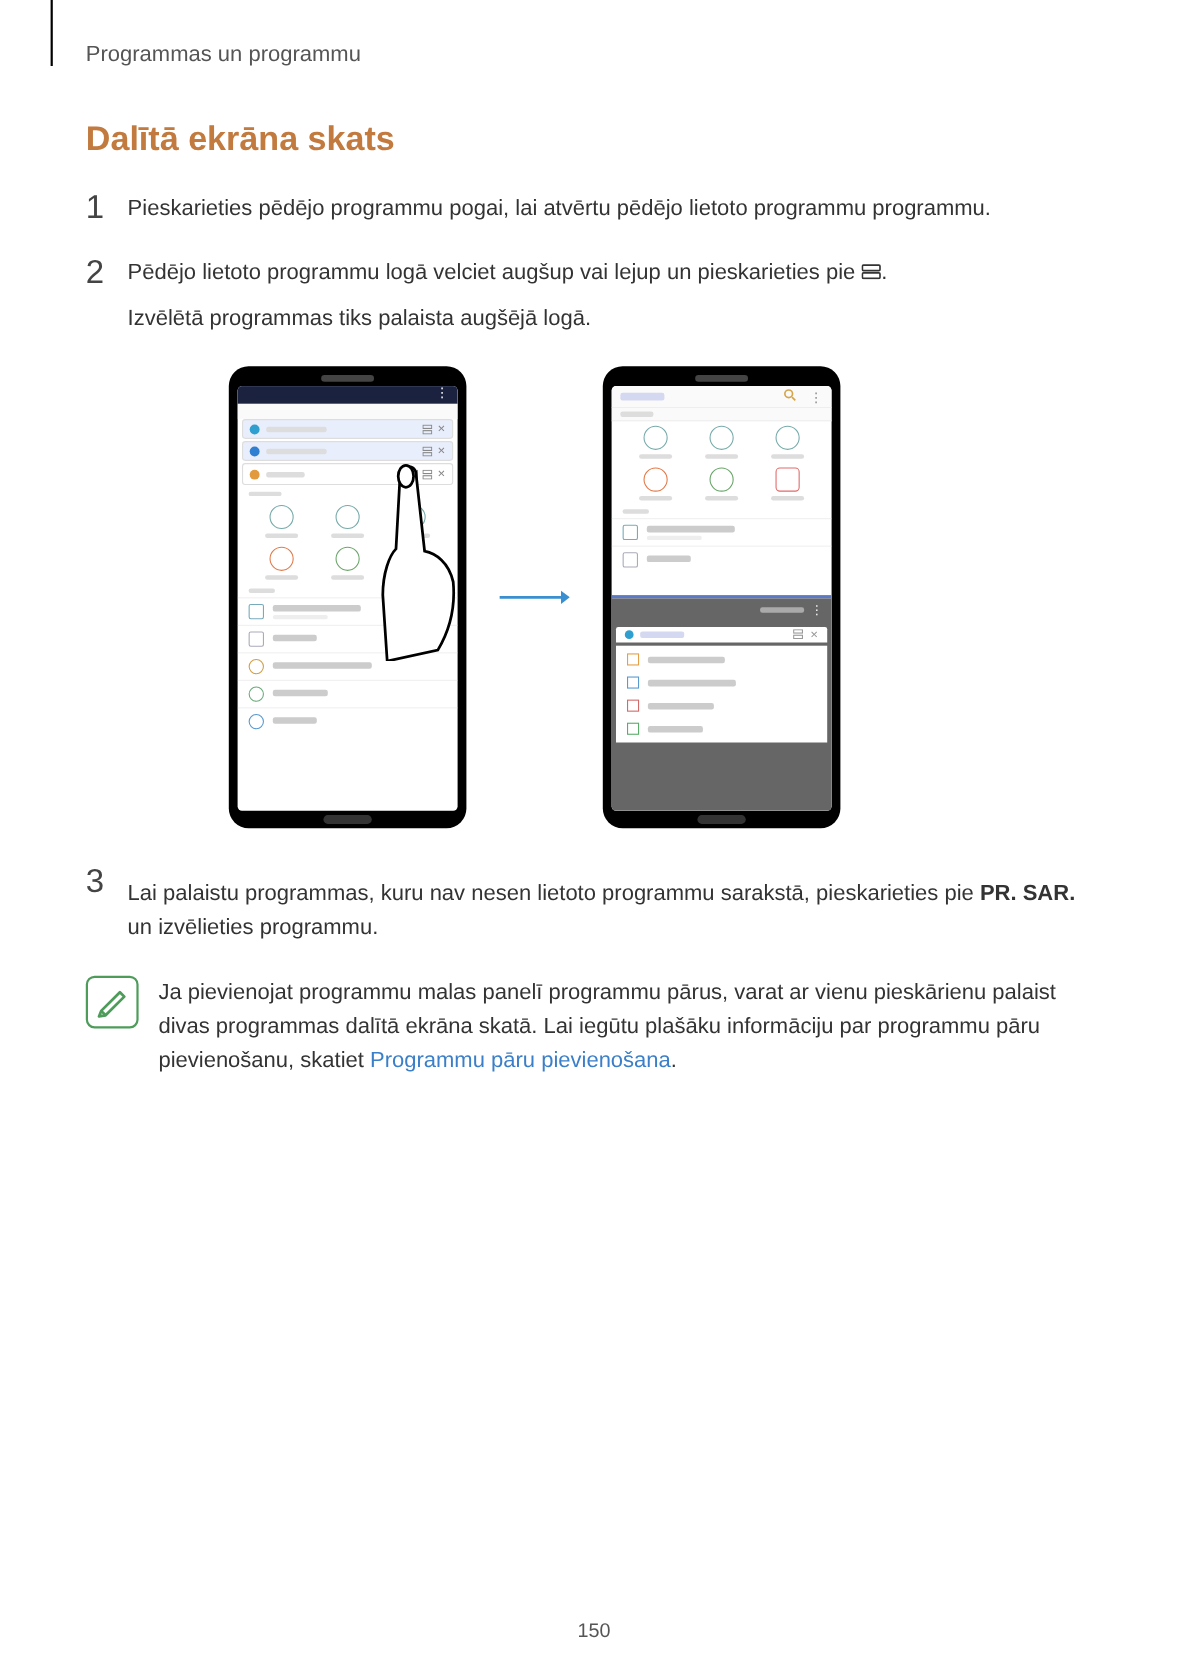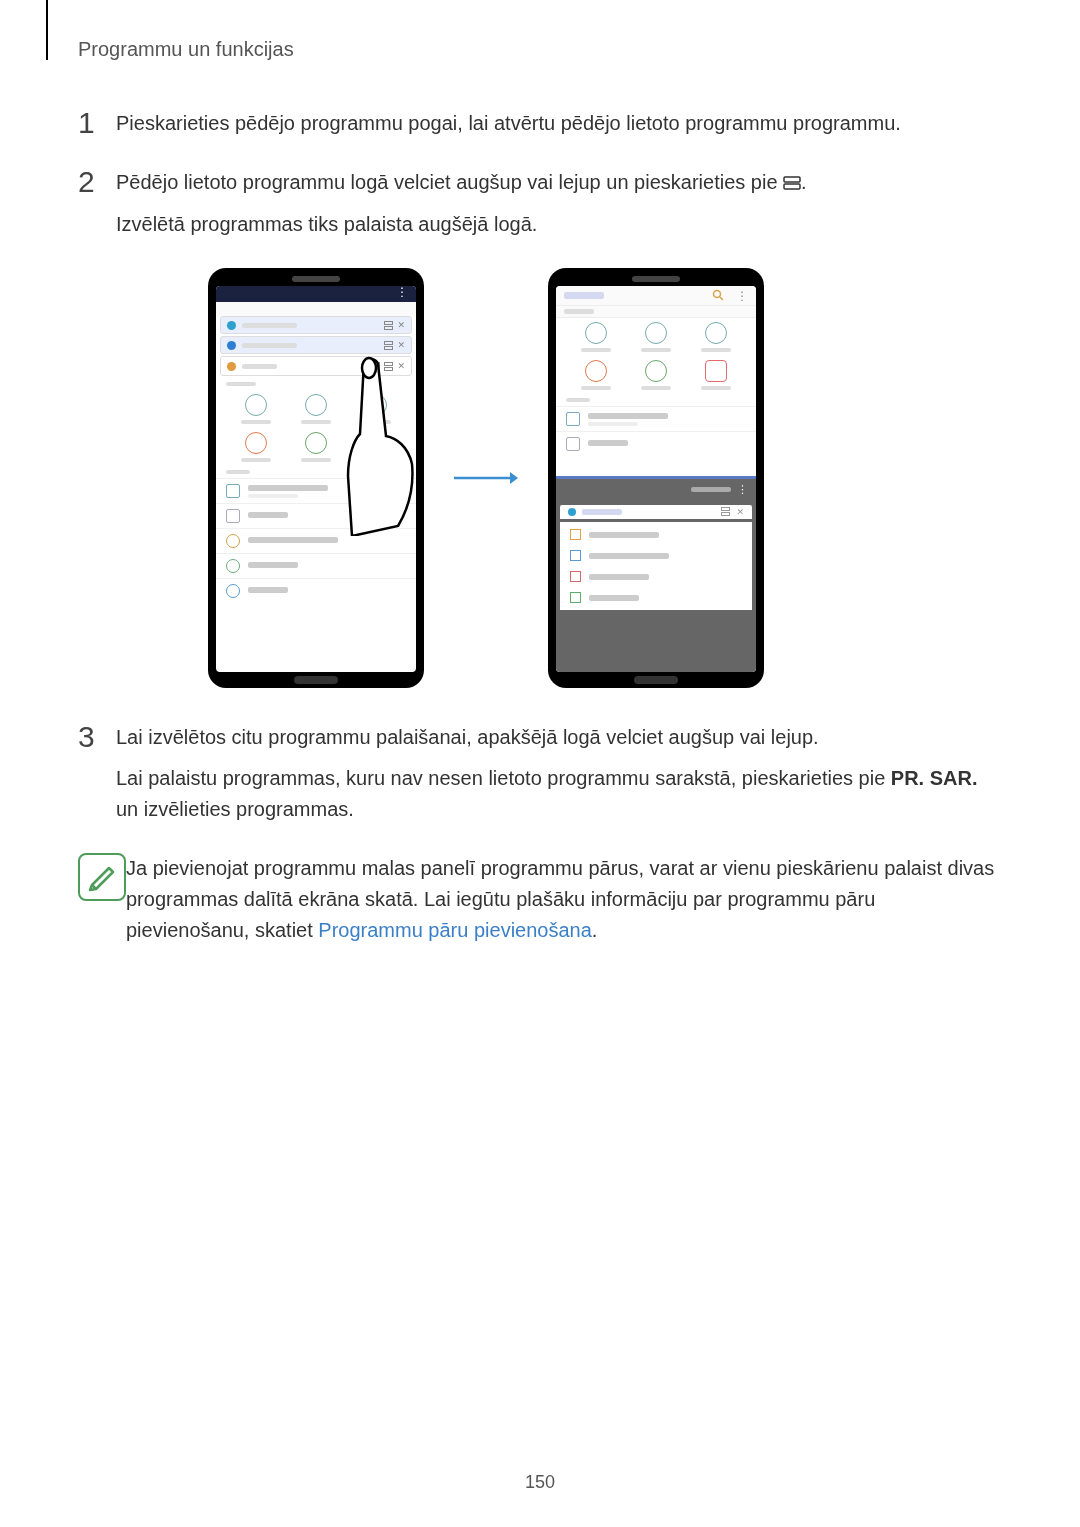--- a/index.html
+++ b/index.html
@@ -142,42 +142,43 @@
   .lh-card .ic{margin-left:auto;display:flex;gap:6px;color:#999;font-size:9px;}
   .lh-body{ background:#fff; margin:0 4px; padding:2px 0;}
   .lh-row{ display:flex; gap:8px; padding:5px 10px; align-items:center;}
   .lh-ico{ width:11px;height:11px; }
   .lh-ico.o{border:1.2px solid #e2a048;}
   .lh-ico.b{border:1.2px solid #5a9ad0;}
   .lh-ico.r{border:1.2px solid #d26a6a;}
   .lh-ico.g{border:1.2px solid #5aac6a;}
   .lh-pl{background:#ccc;height:6px;width:70px;border-radius:2px;}
   
-  .info { display:flex; margin-top:22px; }
+  .info { display:flex; gap:18px; margin-top:22px; }
   .info-icon {
     width:48px;height:48px;border:2.5px solid #4d9c5a;border-radius:8px;
     display:flex;align-items:center;justify-content:center;color:#4d9c5a;
     flex-shrink:0;
   }
   .info-body { font-size:20px; line-height:1.55; color:#333; }
   .link { color:#3a7fc8; }
   .pagenum {
     position:absolute; left:0; right:0; bottom:34px; text-align:center;
     font-size:18px; color:#555;
   }
   .upper-scroll { flex:1; overflow:hidden; }
 </style>
 </head>
 <body>
 
 <div class="page-rule"></div>
-<div class="breadcrumb">Programmu un funkcijas</div>
+<div class="breadcrumb">Programmas un programmu</div>
 
 <div class="content">
 
+  <h2 class="section-title">Dalītā ekrāna skats</h2>
 
   <div class="step">
     <div class="num">1</div>
     <div class="body">Pieskarieties pēdējo programmu pogai, lai atvērtu pēdējo lietoto programmu programmu.</div>
   </div>
 
   <div class="step">
     <div class="num">2</div>
     <div class="body">
       <span>Pēdējo lietoto programmu logā velciet augšup vai lejup un pieskarieties pie </span><span class="inline-icon"><svg width="18" height="14" viewBox="0 0 18 14">
@@ -417,23 +418,22 @@
           </div>
         </div>
       </div>
       <div class="homebtn"></div>
     </div>
   </div>
 
   <div class="step">
     <div class="num">3</div>
     <div class="body">
-      <div>Lai izvēlētos citu programmu palaišanai, apakšējā logā velciet augšup vai lejup.</div>
       <div style="height:10px"></div>
-      <span>Lai palaistu programmas, kuru nav nesen lietoto programmu sarakstā, pieskarieties pie </span><b>PR. SAR.</b><span> un izvēlieties programmas.</span>
+      <span>Lai palaistu programmas, kuru nav nesen lietoto programmu sarakstā, pieskarieties pie </span><b>PR. SAR.</b><span> un izvēlieties programmu.</span>
     </div>
   </div>
 
   <div class="info">
     <div class="info-icon">
       <svg width="30" height="30" viewBox="0 0 30 30">
         <path d="M5 23 L22 6 L26 10 L9 27 L3 28 Z" fill="none" stroke="#4d9c5a" stroke-width="2.5" stroke-linejoin="round"></path>
         <line x1="5" y1="23" x2="9" y2="27" stroke="#4d9c5a" stroke-width="2.5"></line>
       </svg>
     </div>

